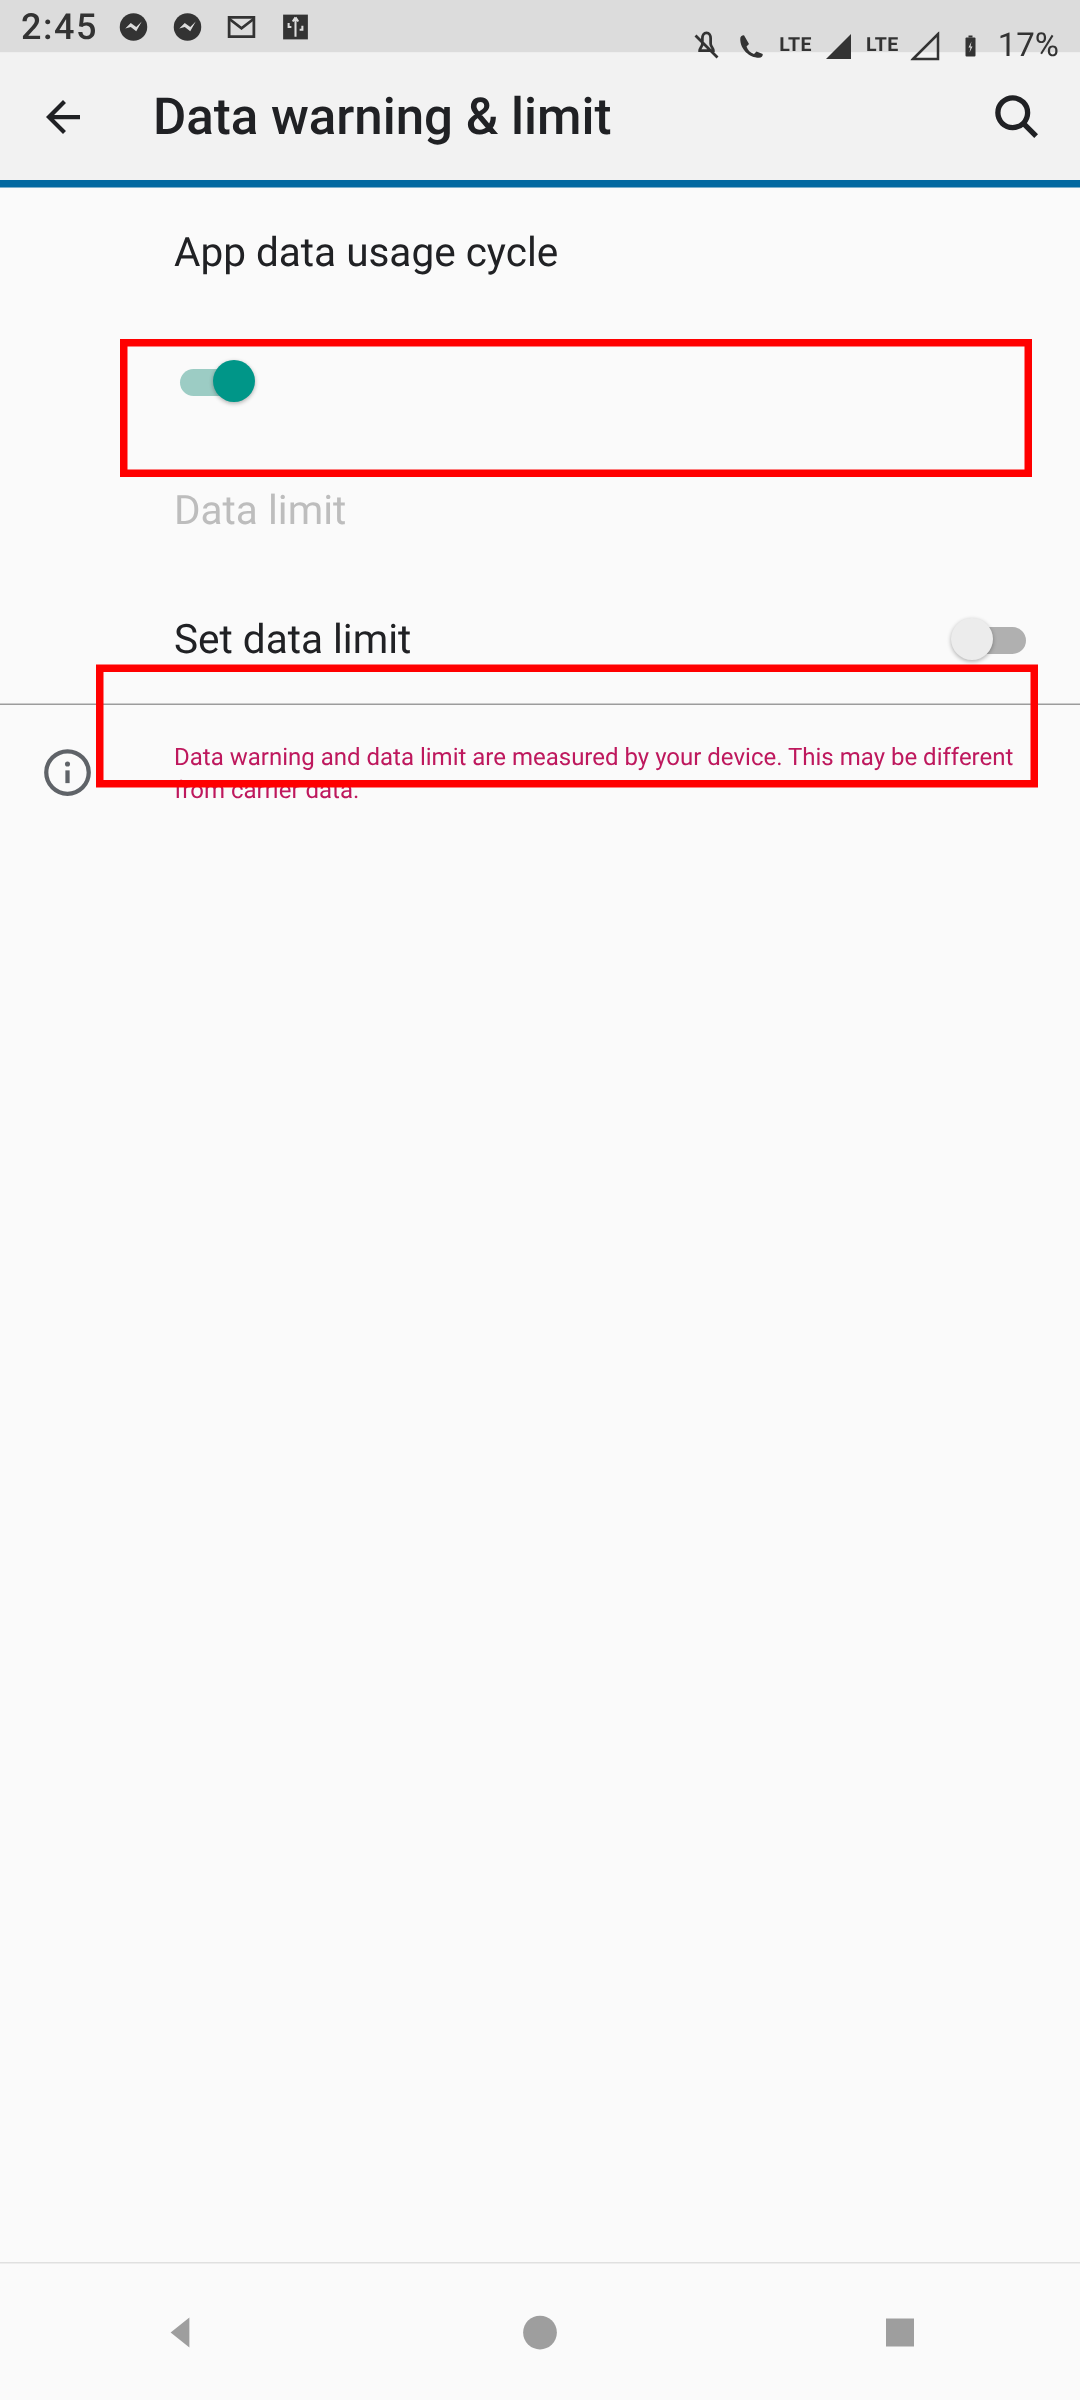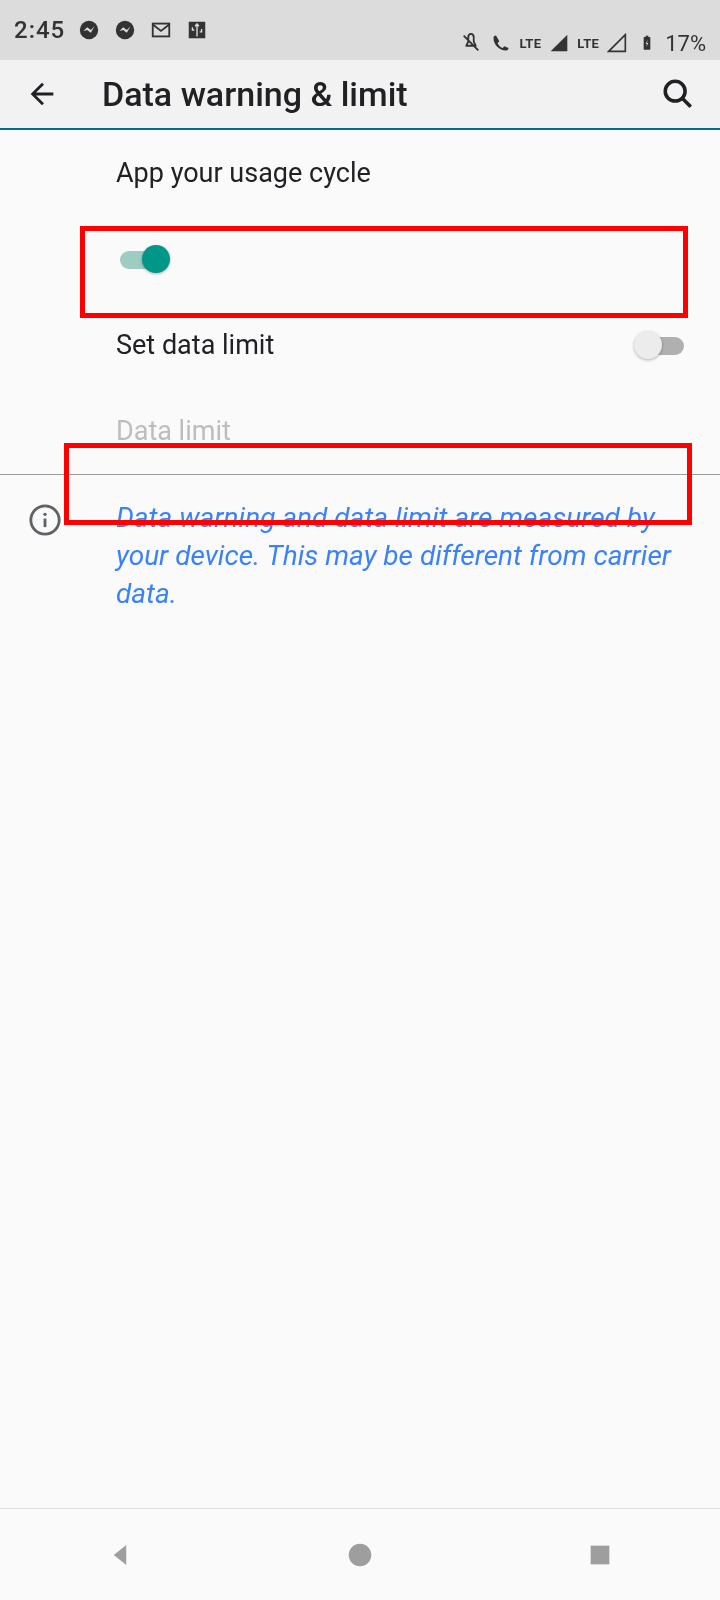--- a/index.html
+++ b/index.html
@@ -5,40 +5,40 @@
     * { margin: 0; padding: 0; box-sizing: border-box; }
     body {
       width: 720px;
       height: 1600px;
       font-family: Roboto, -apple-system, BlinkMacSystemFont, "Segoe UI", Arial, sans-serif;
       background: #fafafa;
       overflow: hidden;
       position: relative;
     }
     .status-bar {
-      height: 60px;
+      height: 35px;
       background: #dcdcdc;
       display: flex;
       justify-content: space-between;
       align-items: center;
       padding: 0 14px;
       font-size: 24px;
       color: #333;
     }
     .status-left { display: flex; align-items: center; gap: 12px; }
     .status-right { display: flex; align-items: center; gap: 6px; font-size: 22px; margin-top: 26px; }
     .status-time { font-weight: 500; letter-spacing: 1px; }
     .status-icon { width: 24px; height: 24px; display: inline-flex; align-items: center; justify-content: center; }
     .app-bar {
-      height: 70px;
+      height: 90px;
       background: #f2f2f2;
       display: flex;
       align-items: center;
       padding: 0 18px;
-      border-bottom: 2px solid #0369a1;
+      border-bottom: 5px solid #0369a1;
     }
     .back-btn { width: 48px; height: 48px; display: flex; align-items: center; justify-content: center; margin-right: 36px; }
     .app-title { font-size: 34px; font-weight: 500; color: #202124; flex: 1; }
     .search-btn { width: 48px; height: 48px; display: flex; align-items: center; justify-content: center; }
     .content { padding-top: 0; }
     .row {
       min-height: 86px;
       display: flex;
       align-items: center;
       padding: 20px 24px 20px 116px;
@@ -95,24 +95,23 @@
       align-items: flex-start;
     }
     .info-icon {
       width: 36px;
       height: 36px;
       margin-right: 52px;
       flex-shrink: 0;
       margin-top: 4px;
     }
     .info-text {
-      font-size: 28px;
-      color: #3b82f6;
+      font-size: 16px;
+      color: #be185d;
       line-height: 1.35;
-      font-style: italic;
     }
     .nav-bar {
       position: absolute;
       bottom: 0;
       left: 0;
       right: 0;
       height: 92px;
       background: #fafafa;
       border-top: 1px solid #e0e0e0;
       display: flex;
@@ -199,45 +198,45 @@
         <circle cx="10" cy="10" r="7" fill="none" stroke="#202124" stroke-width="2.5"></circle>
         <path d="M15 15 l6 6" stroke="#202124" stroke-width="2.5"></path>
       </svg>
   </div>
 </div>
 
 <div class="content">
 
   <div class="row">
     <div class="row-text">
-      <div class="row-title">App your usage cycle</div>
+      <div class="row-title">App data usage cycle</div>
     </div>
   </div>
 
   <div class="row">
     <div class="switch on">
       <div class="switch-track"></div>
       <div class="switch-thumb"></div>
     </div>
   </div>
 
 
   <div class="row">
     <div class="row-text">
+      <div class="row-title disabled">Data limit</div>
+    </div>
+  </div>
+
+  <div class="row">
+    <div class="row-text">
       <div class="row-title">Set data limit</div>
     </div>
     <div class="switch">
       <div class="switch-track"></div>
       <div class="switch-thumb"></div>
-    </div>
-  </div>
-
-  <div class="row">
-    <div class="row-text">
-      <div class="row-title disabled">Data limit</div>
     </div>
   </div>
 
   <div class="divider"></div>
 
   <div class="info-row">
     <div class="info-icon">
       <svg viewBox="0 0 24 24" width="34" height="34">
           <circle cx="12" cy="12" r="10" fill="none" stroke="#5f6368" stroke-width="2"></circle>
           <circle cx="12" cy="8" r="1.2" fill="#5f6368"></circle>

